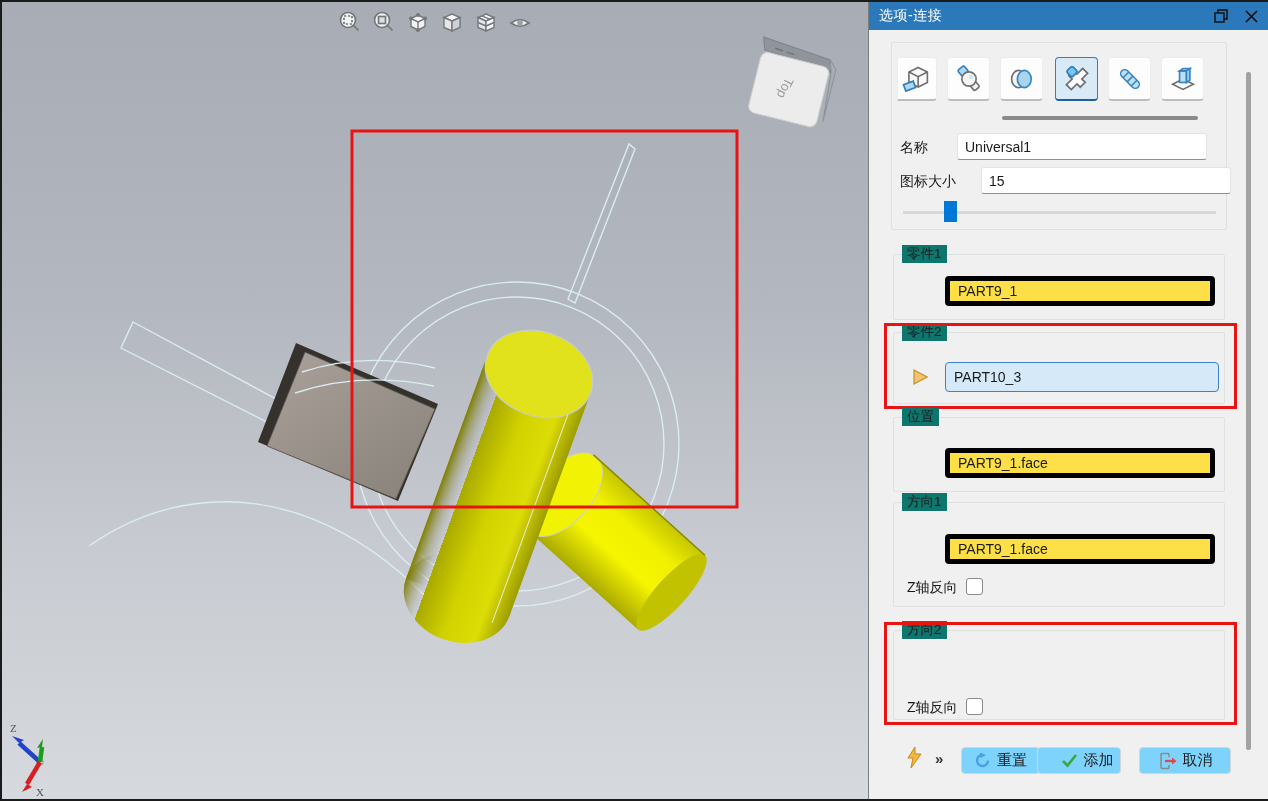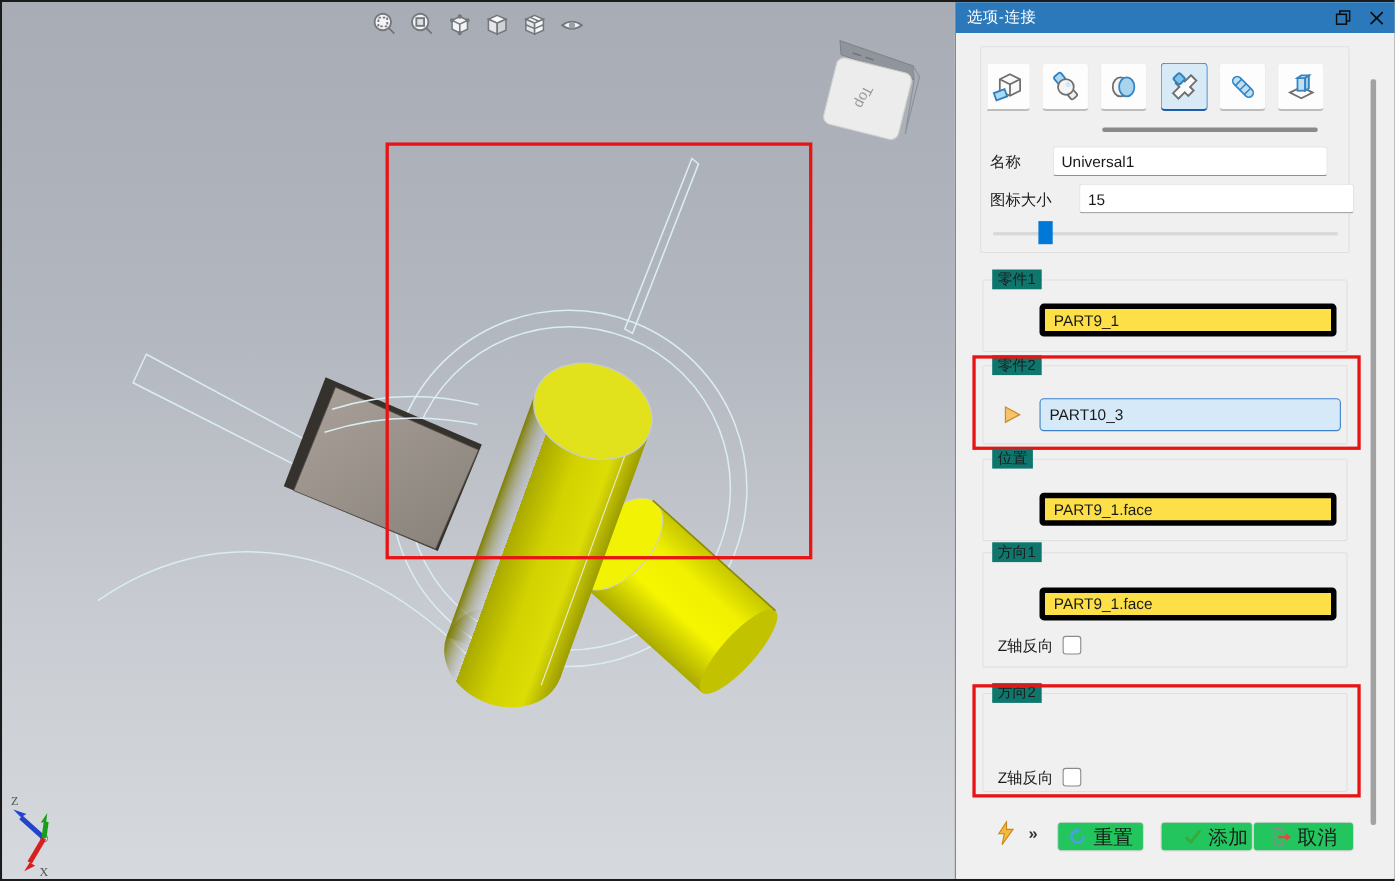--- a/index.html
+++ b/index.html
@@ -50,23 +50,23 @@
   .boxinput.hl { background:#d6e9f8; border:1.5px solid #3b82c8; }
 
   .slider-track { position:absolute; background:#d8d8d8; }
   .slider-handle { position:absolute; background:#0078d7; cursor:pointer; }
 
   .checkbox { position:absolute; width:17px; height:17px; background:#ffffff;
     border:1.5px solid #8a8a8a; border-radius:3px; cursor:pointer; }
 
   .redbox { position:absolute; border:3px solid #e81414; pointer-events:none; }
 
-  .fbtn { position:absolute; top:745px; height:27px; background:#22c55e; border:1px solid #d5d5d5;
+  .fbtn { position:absolute; top:745px; height:27px; background:#7dd3fc; border:1px solid #d5d5d5;
     border-radius:4px; display:flex; align-items:center; justify-content:center; gap:6px;
-    font-size:18px; color:#1a1a1a; cursor:pointer; font-family:"Liberation Sans", sans-serif; }
+    font-size:15px; color:#1a1a1a; cursor:pointer; font-family:"Liberation Sans", sans-serif; }
   .ficon { position:absolute; display:flex; align-items:center; justify-content:center; }
   .chev { font-size:15px; color:#333; font-weight:bold; }
 </style>
 </head>
 <body>
 
 <div class="app">
 
   <div class="viewport">
     <svg class="scene-svg" width="866" height="797" viewBox="0 0 866 797">
@@ -330,21 +330,21 @@
       </span>
     <span class="flabel chev" style="left:66px; top:748px;">»</span>
 
     <button class="fbtn" style="left:92px; width:79px;">
       <svg width="17" height="17" viewBox="0 0 17 17" fill="none">
         <path d="M14,8.5 A5.5,5.5 0 1 1 8.5,3" stroke="#4aa0e0" stroke-width="2.3"></path>
         <polygon points="6,0.5 12,3 6.5,6" fill="#4aa0e0"></polygon>
       </svg>
       <span>重置</span>
     </button>
-    <button class="fbtn" style="left:186px; width:84px;padding-left:16px;">
+    <button class="fbtn" style="left:168px; width:84px;padding-left:16px;">
       <svg width="17" height="15" viewBox="0 0 17 15" fill="none">
         <path d="M2,8 L6.5,12.5 L15,2" stroke="#3aa83a" stroke-width="2.6"></path>
       </svg>
       <span>添加</span>
     </button>
     <button class="fbtn" style="left:270px; width:92px;">
       <svg width="19" height="18" viewBox="0 0 19 18" fill="none">
         <path d="M11,5 L11,2.5 Q11,1.5 10,1.5 L4,1.5 Q3,1.5 3,2.5 L3,15.5 Q3,16.5 4,16.5 L10,16.5 Q11,16.5 11,15.5 L11,13" stroke="#8a8a8a" stroke-width="1.5"></path>
         <line x1="7" y1="9" x2="15" y2="9" stroke="#e04848" stroke-width="2.2"></line>
         <polygon points="14,5.5 18.5,9 14,12.5" fill="#e04848"></polygon>

